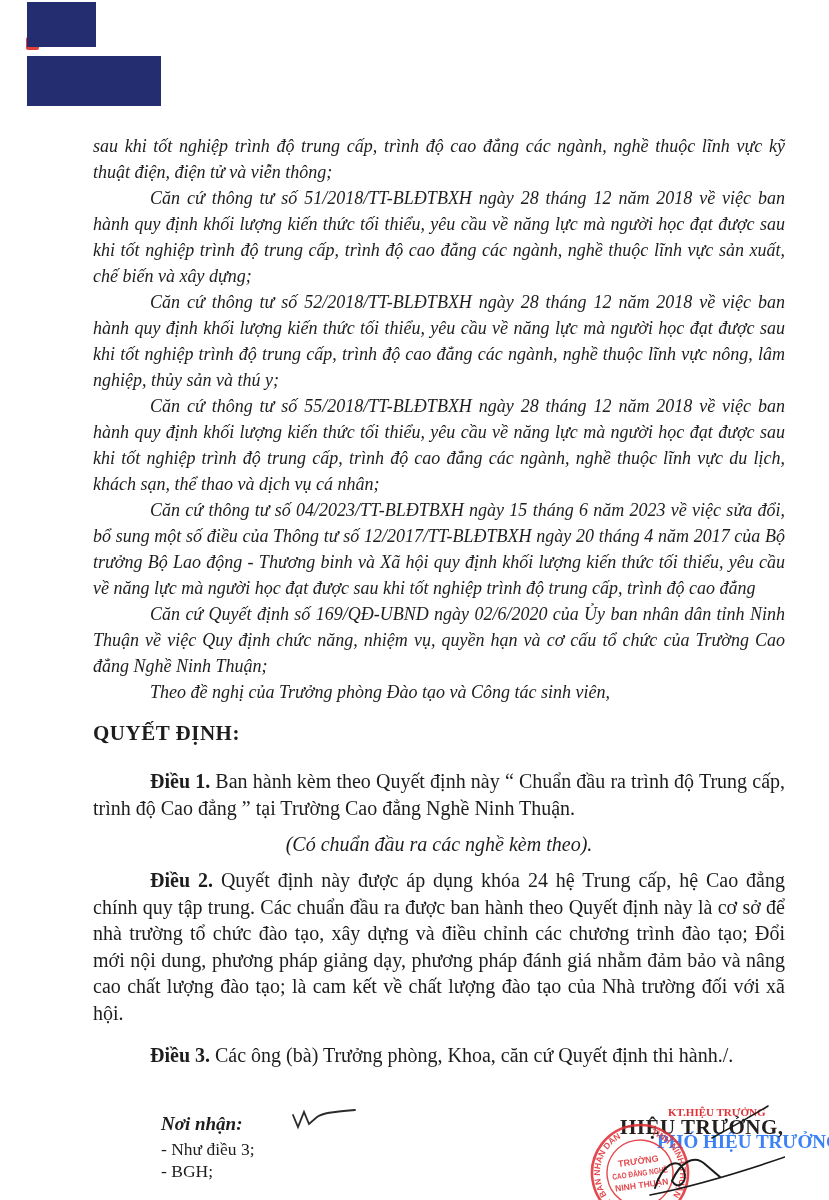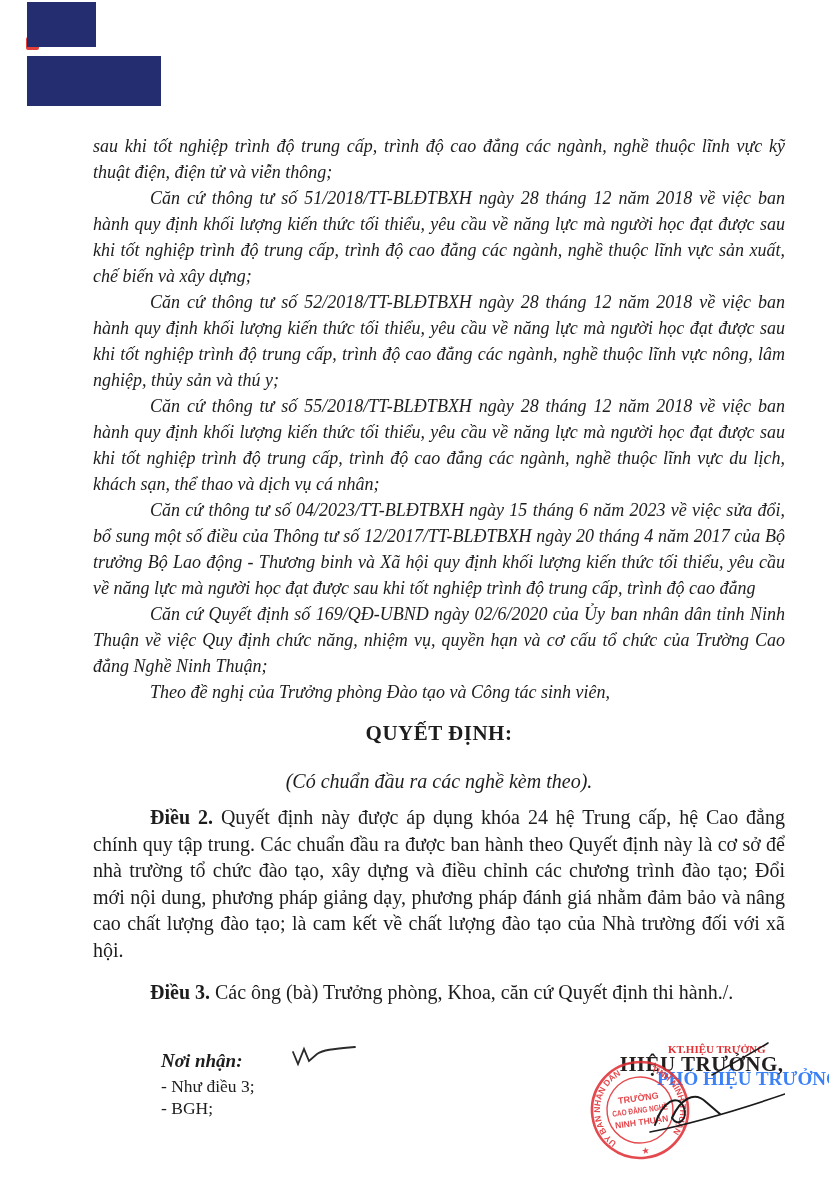--- a/index.html
+++ b/index.html
@@ -30,21 +30,20 @@
   .preamble p {
     font-style: italic;
     font-size: 18px;
     line-height: 26px;
     text-align: justify;
     text-indent: 57px;
   }
   .preamble p.no-indent { text-indent: 0; }
 
   .decision-heading {
-    text-align: center;
     font-size: 21px;
     font-weight: bold;
     letter-spacing: .5px;
     margin: 16px 0 22px 0;
   }
   .article {
     font-size: 20px;
     line-height: 26.5px;
     text-align: justify;
     text-indent: 57px;
@@ -91,20 +90,21 @@
       <p>Căn cứ thông tư số 51/2018/TT-BLĐTBXH ngày 28 tháng 12 năm 2018  về việc ban hành quy định khối lượng kiến thức tối thiểu, yêu cầu về năng lực mà người học đạt được sau khi tốt nghiệp trình độ trung cấp, trình độ cao đẳng các ngành, nghề thuộc lĩnh vực sản xuất, chế biến và xây dựng;</p>
       <p>Căn cứ thông tư số 52/2018/TT-BLĐTBXH ngày 28 tháng 12 năm 2018  về việc ban hành quy định khối lượng kiến thức tối thiểu, yêu cầu về năng lực mà người học đạt được sau khi tốt nghiệp trình độ trung cấp, trình độ cao đẳng các ngành, nghề thuộc lĩnh vực nông, lâm nghiệp, thủy sản và thú y;</p>
       <p>Căn cứ thông tư số 55/2018/TT-BLĐTBXH ngày 28 tháng 12 năm 2018  về việc ban hành quy định khối lượng kiến thức tối thiểu, yêu cầu về năng lực mà người học đạt được sau khi tốt nghiệp trình độ trung cấp, trình độ cao đẳng các ngành, nghề thuộc lĩnh vực du lịch, khách sạn, thể thao và dịch vụ cá nhân;</p>
       <p>Căn cứ thông tư số 04/2023/TT-BLĐTBXH ngày 15 tháng 6 năm 2023 về việc sửa đổi, bổ sung một số điều của Thông tư số 12/2017/TT-BLĐTBXH ngày 20 tháng 4 năm 2017 của Bộ trưởng Bộ Lao động - Thương binh và Xã hội quy định khối lượng kiến thức tối thiểu, yêu cầu về năng lực mà người học đạt được sau khi tốt nghiệp trình độ trung cấp, trình độ cao đẳng</p>
       <p>Căn cứ Quyết định số 169/QĐ-UBND ngày 02/6/2020 của Ủy ban nhân dân tỉnh Ninh Thuận về việc Quy định chức năng, nhiệm vụ, quyền hạn và cơ cấu tổ chức của Trường Cao đẳng Nghề Ninh Thuận;</p>
       <p>Theo đề nghị của Trưởng phòng Đào tạo và Công tác sinh viên,</p>
     </div>
 
     <h2 class="decision-heading">QUYẾT ĐỊNH:</h2>
 
+    <p class="article"><b>Điều 1.</b><span> Ban hành kèm theo Quyết định này “ Chuẩn đầu ra trình độ Trung cấp, trình độ Cao đẳng ” tại Trường Cao đẳng Nghề Ninh Thuận.</span></p>
     <p class="article-note">(Có chuẩn đầu ra các nghề kèm theo).</p>
 
     <p class="article art2"><b>Điều 2.</b><span> Quyết định này được áp dụng khóa 24 hệ Trung cấp, hệ Cao đẳng chính quy tập trung. Các chuẩn đầu ra được ban hành theo Quyết định này là cơ sở để nhà trường tổ chức đào tạo, xây dựng và điều chỉnh các chương trình đào tạo; Đổi mới nội dung, phương pháp giảng dạy, phương pháp đánh giá nhằm đảm bảo và nâng cao chất lượng đào tạo; là cam kết về chất lượng đào tạo của Nhà trường đối với xã hội.</span></p>
 
     <p class="article art3"><b>Điều 3.</b><span> Các ông (bà) Trưởng phòng, Khoa, căn cứ Quyết định thi hành./.</span></p>
 
     <div class="footer">
 
       <div class="recipients">
         <div class="recipients-title">Nơi nhận:</div>

